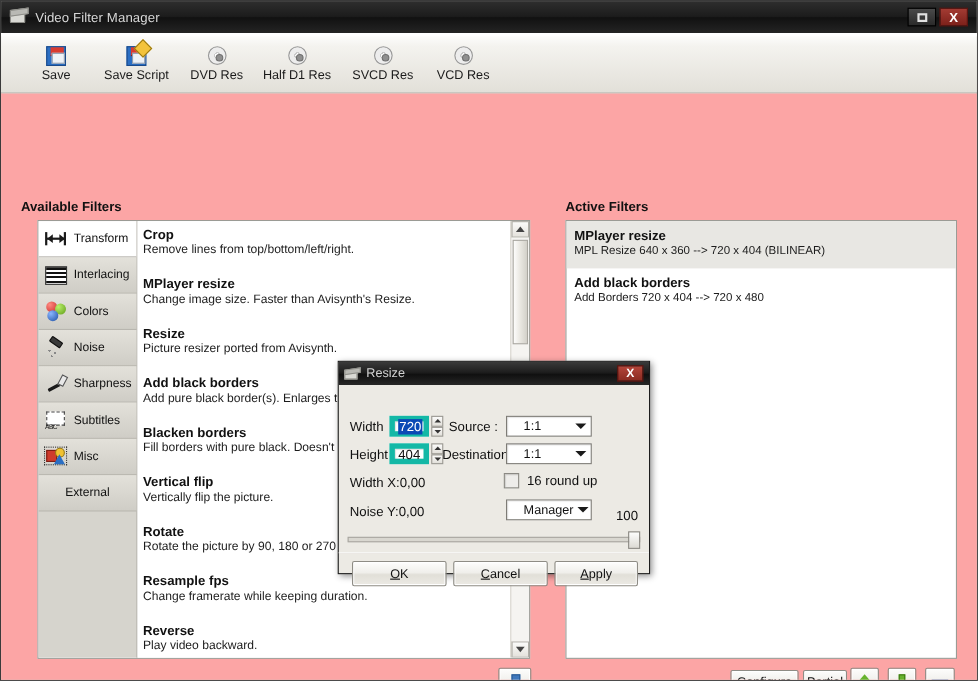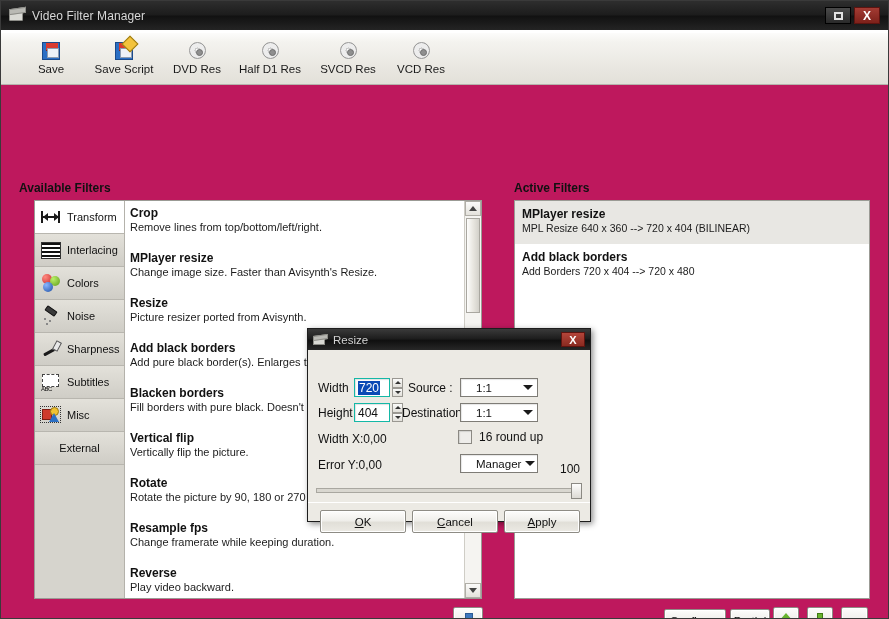--- a/index.html
+++ b/index.html
@@ -159,21 +159,21 @@
   }
   .ic-disc::after {
     content:""; position:absolute; left:6px; top:6px; width:5px; height:5px;
     border-radius:50%; background:#8f8f8f; border:1px solid #6f6f6f;
   }
 
   
   .body-area {
     flex: 1 1 auto;
     position: relative;
-    background: #be185d;
+    background: #fca5a5;
     overflow: hidden;
   }
 
   .section-title {
     position: absolute;
     font-size: 12px; font-weight: bold; color: #111;
   }
   #t-avail { left: 18px; top: 96px; }
   #t-active { left: 513px; top: 96px; }
 
@@ -419,21 +419,21 @@
   #lb-width  { left:10px; top:31px; }
   #lb-height { left:10px; top:56px; }
   #lb-errx   { left:10px; top:82px; }
   #lb-erry   { left:10px; top:108px; }
   #lb-source { left:100px; top:31px; }
   #lb-dest   { left:94px;  top:56px; }
 
   .num-field {
     position:absolute;
     background:#ffffff;
-    border:1px solid #14b8a6;
+    border:5px solid #14b8a6;
     height:19px;
     font-size:12px;
     display:flex; align-items:center;
     padding-left:3px;
     color:#111;
     box-shadow: inset 1px 1px 1px rgba(0,0,0,.12);
   }
   #f-width  { left:46px; top:28px; width:36px; }
   #f-height { left:46px; top:53px; width:36px; }
   .sel-text { background:#0a49b5; color:#fff; padding:0 1px; }
@@ -758,21 +758,21 @@
           <div class="spin" id="sp-height">
             <div class="spin-h">
                 <i class="spin-a u"></i>
               </div>
             <div class="spin-h">
                 <i class="spin-a d"></i>
               </div>
           </div>
 
           <div class="dlabel" id="lb-errx">Width X:0,00</div>
-          <div class="dlabel" id="lb-erry">Error Y:0,00</div>
+          <div class="dlabel" id="lb-erry">Noise Y:0,00</div>
 
           <div class="dlabel" id="lb-source">Source :</div>
           <div class="combo" id="c-source">
             <span class="cv">1:1</span>
             <span class="carrow">
                 <i></i>
               </span>
           </div>
 
           <div class="dlabel" id="lb-dest">Destination</div>

